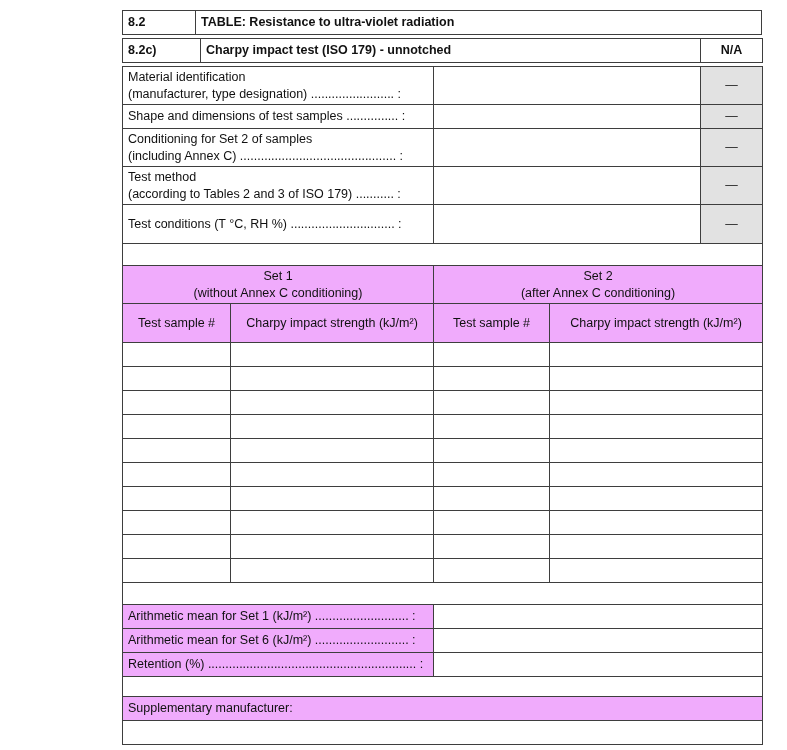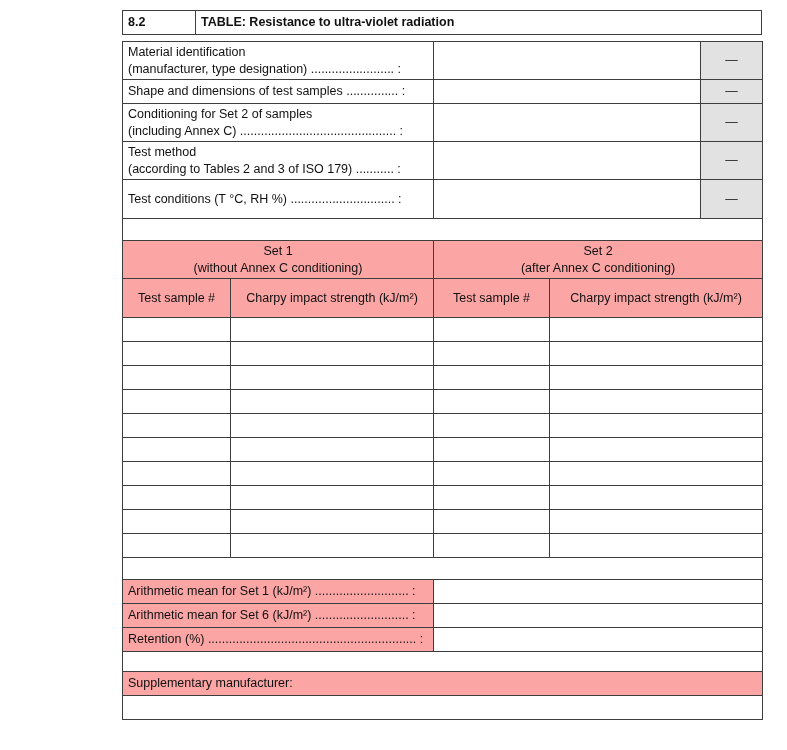--- a/index.html
+++ b/index.html
@@ -20,21 +20,21 @@
     font-size: 12.5px;
     line-height: 1.32;
     padding: 2px 5px;
     vertical-align: middle;
     overflow: hidden;
     white-space: pre-line;
   }
   .gap { height: 3px; }
   .bold { font-weight: bold; }
   .center { text-align: center; }
-  .gray { background: #fca5a5; }
+  .gray { background: #f0abfc; }
   .dash-cell { background: #e2e2e2; text-align: center; color: #222; }
   tr.h20 td { height: 20px; }
   tr.h22 td { height: 22px; }
   tr.h24 td { height: 24px; }
   tr.h25 td { height: 39px; }
   tr.h38 td { height: 38px; }
 </style>
 </head>
 <body>
 
@@ -48,20 +48,34 @@
     <tbody>
         <tr class="h24">
       <td class="bold">8.2</td>
       <td class="bold">TABLE: Resistance to ultra-violet radiation</td>
     </tr>
   </tbody>
     </table>
 
   <div class="gap"></div>
 
+  <table>
+    <colgroup>
+        <col style="width:78px">
+        <col style="width:500px">
+        <col style="width:62px">
+      </colgroup>
+    <tbody>
+        <tr class="h24">
+      <td class="bold">8.2c)</td>
+      <td class="bold">Charpy impact test (ISO 179) - unnotched</td>
+      <td class="bold center">N/A</td>
+    </tr>
+  </tbody>
+    </table>
 
   <div class="gap"></div>
 
   <table>
     <colgroup>
       <col style="width:108px">
         <col style="width:203px">
       <col style="width:116px">
         <col style="width:151px">
       <col style="width:62px">

